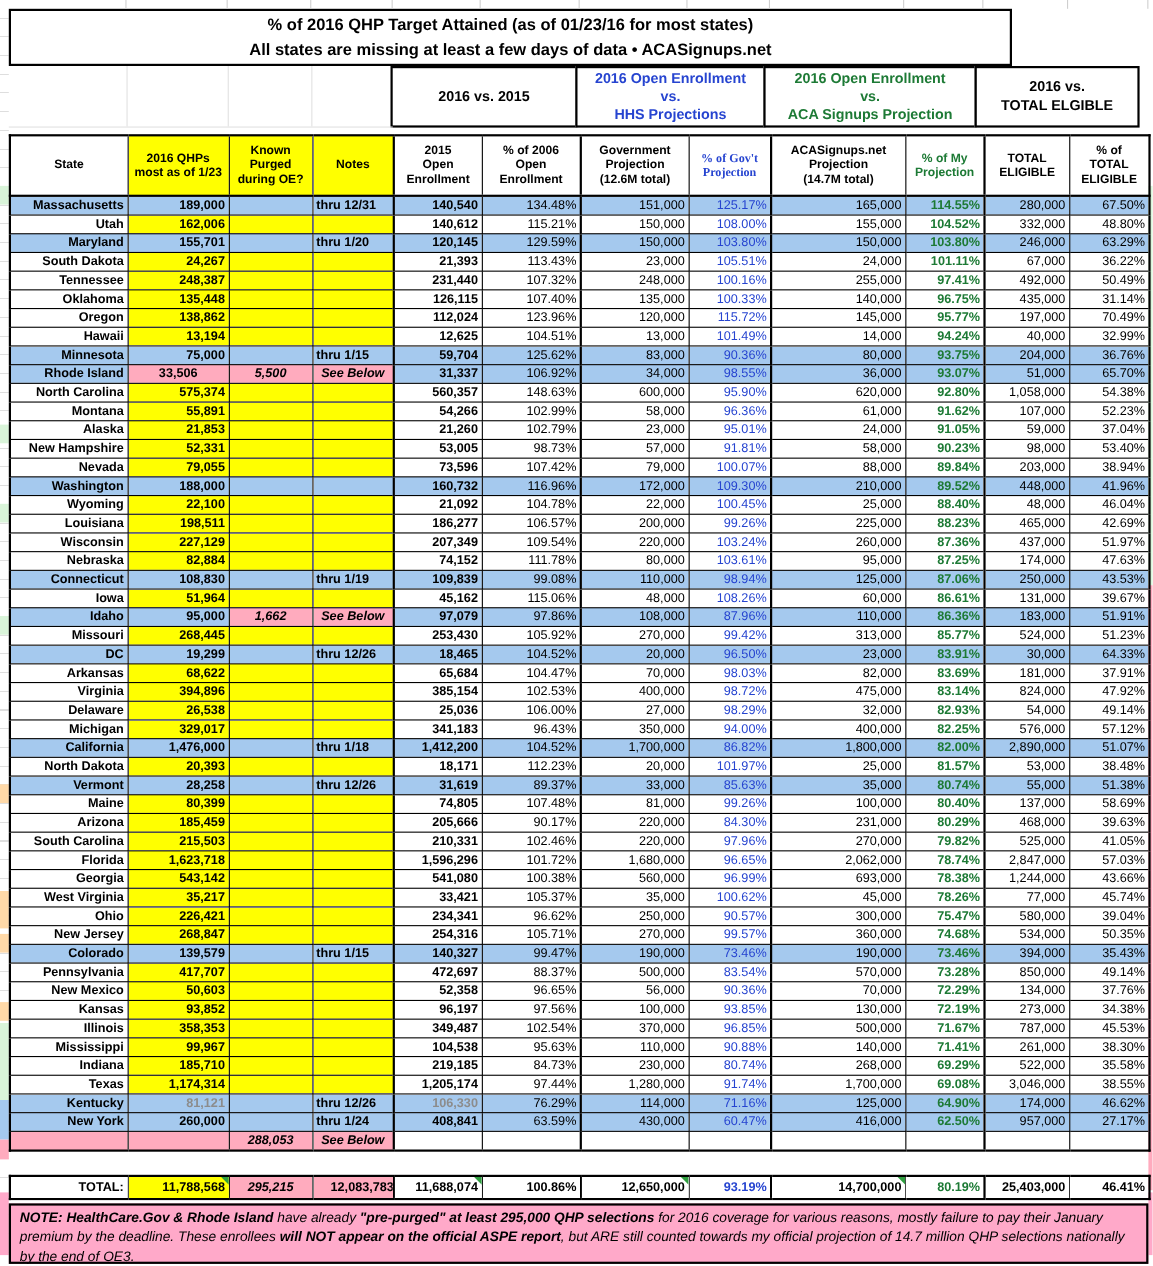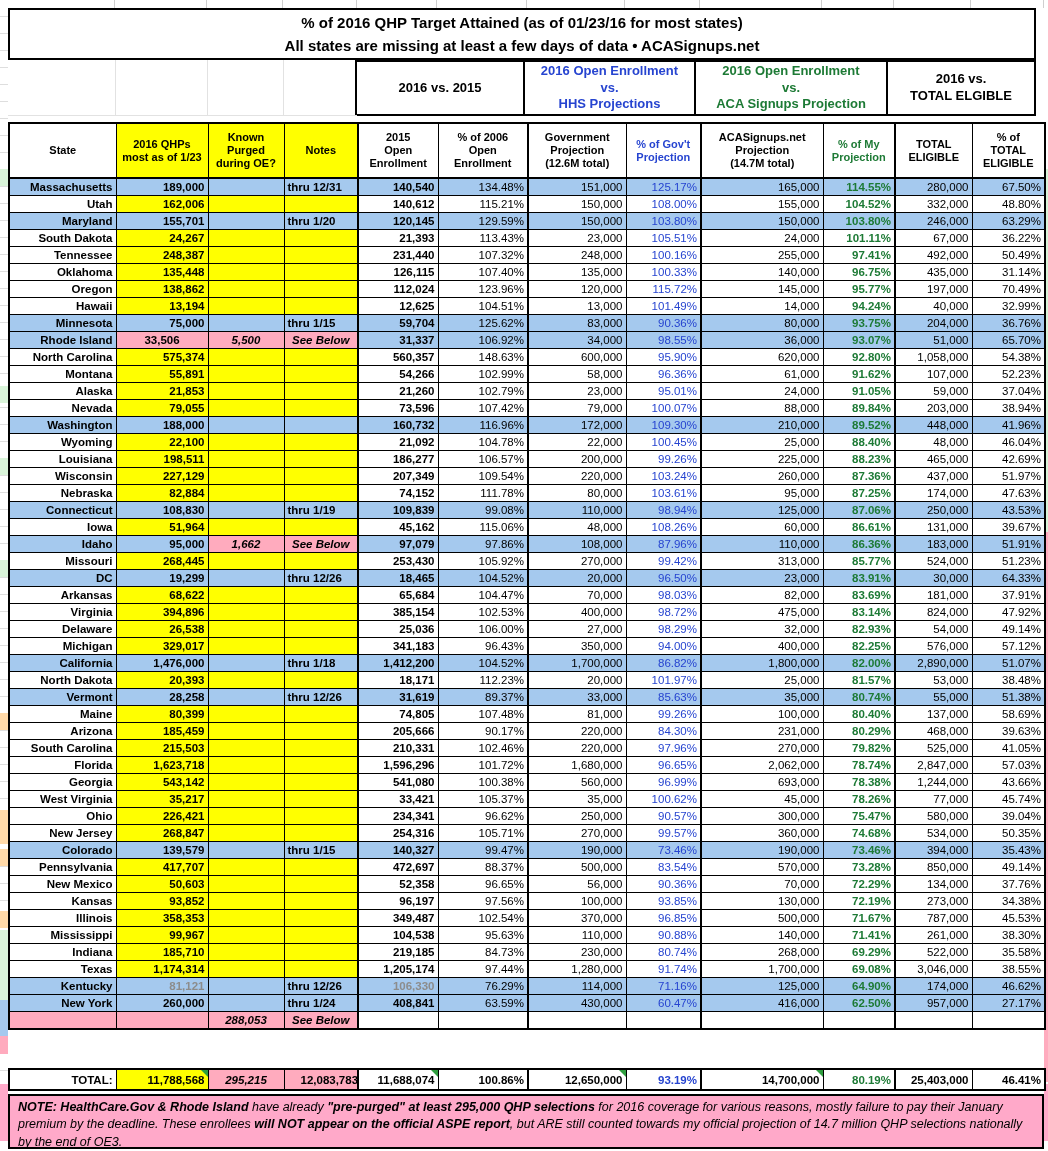--- a/index.html
+++ b/index.html
@@ -4,41 +4,41 @@
 <style>
   html,body{margin:0;padding:0;background:#fff;}
   #sheet{position:relative;width:1048px;height:1151px;background:#fff;
          font-family:"Liberation Sans", sans-serif;color:#000;overflow:hidden;}
   .tick{position:absolute;top:0;width:1px;height:8px;background:#cfcfcf;}
   #left-gutter{position:absolute;left:0;top:8;width:8px;height:1143px;
      background:repeating-linear-gradient(to bottom,#ffffff 0 16px,#dedede 16px 17px);}
   #right-gutter{position:absolute;left:1044px;top:8;width:4px;height:1143px;background:#fff;}
   .gseg{position:absolute;left:0;width:100%;}
   
-  #title-box{position:absolute;left:8px;top:8px;width:1028px;height:52px;box-sizing:border-box;
+  #title-box{position:absolute;left:8px;top:8px;width:912px;height:52px;box-sizing:border-box;
      border:2px solid #000;display:flex;flex-direction:column;justify-content:center;align-items:center;
      font-weight:bold;font-size:15px;line-height:1.55;background:#fff;}
   
   #group-band{position:absolute;left:8px;top:60px;width:1036px;height:56px;display:flex;}
   #group-spacer{position:relative;width:349px;box-sizing:border-box;border-bottom:1px solid #e2e2e2;}
   #group-spacer .vline{position:absolute;top:0;width:1px;height:100%;background:#e2e2e2;}
   .group-box{box-sizing:border-box;border:2px solid #000;margin-left:-2px;display:flex;
      align-items:center;justify-content:center;text-align:center;font-weight:bold;font-size:13px;
      line-height:1.3;white-space:pre-line;background:#fff;}
   .group-box:first-of-type{margin-left:0;}
   .g-blue{color:var(--text_blue);}
   .g-green{color:var(--text_green);}
   
   #grid-wrap{position:absolute;left:8px;top:122px;}
   table{border-collapse:collapse;table-layout:fixed;width:1036px;}
   th,td{border:1px solid #000;overflow:hidden;white-space:nowrap;box-sizing:border-box;}
   th{font-size:11px;font-weight:bold;text-align:center;vertical-align:middle;line-height:1.18;
      white-space:pre-line;padding:2px 1px;background:#fff;height:55px;}
   th.ycol{background:var(--yellow);}
-  th.h-blue{color:var(--text_blue);}
+  th.h-blue{color:var(--text_blue);font-family:Liberation Serif, serif;}
   th.h-green{color:var(--text_green);}
   tbody tr{height:17px;}
   td{font-size:11.5px;padding:0 3px;background:#fff;}
   .gb{border-left-width:2px !important;}
   .edge-l{border-left-width:2px !important;margin-left:24px;}
   .edge-r{border-right-width:2px !important;}
   th{border-top-width:2px;border-bottom-width:2px;}
   tr.last td{border-bottom-width:2px;}
   .td-state,.td-q,.td-e15{font-weight:bold;text-align:right;}
   .td-p{font-weight:bold;font-style:italic;text-align:right;}
@@ -338,20 +338,34 @@
             <td class="td-e15 gb">21,260</td>
             <td class="td-pe15">102.79%</td>
             <td class="td-g gb">23,000</td>
             <td class="td-pg">95.01%</td>
             <td class="td-a gb">24,000</td>
             <td class="td-pa">91.05%</td>
             <td class="td-el gb">59,000</td>
             <td class="td-pel edge-r">37.04%</td>
           </tr>
           <tr>
+            <td class="td-state edge-l">New Hampshire</td>
+            <td class="td-q ycol">52,331</td>
+            <td class="td-p ycol"></td>
+            <td class="td-n ycol"></td>
+            <td class="td-e15 gb">53,005</td>
+            <td class="td-pe15">98.73%</td>
+            <td class="td-g gb">57,000</td>
+            <td class="td-pg">91.81%</td>
+            <td class="td-a gb">58,000</td>
+            <td class="td-pa">90.23%</td>
+            <td class="td-el gb">98,000</td>
+            <td class="td-pel edge-r">53.40%</td>
+          </tr>
+          <tr>
             <td class="td-state edge-l">Nevada</td>
             <td class="td-q ycol">79,055</td>
             <td class="td-p ycol"></td>
             <td class="td-n ycol"></td>
             <td class="td-e15 gb">73,596</td>
             <td class="td-pe15">107.42%</td>
             <td class="td-g gb">79,000</td>
             <td class="td-pg">100.07%</td>
             <td class="td-a gb">88,000</td>
             <td class="td-pa">89.84%</td>

